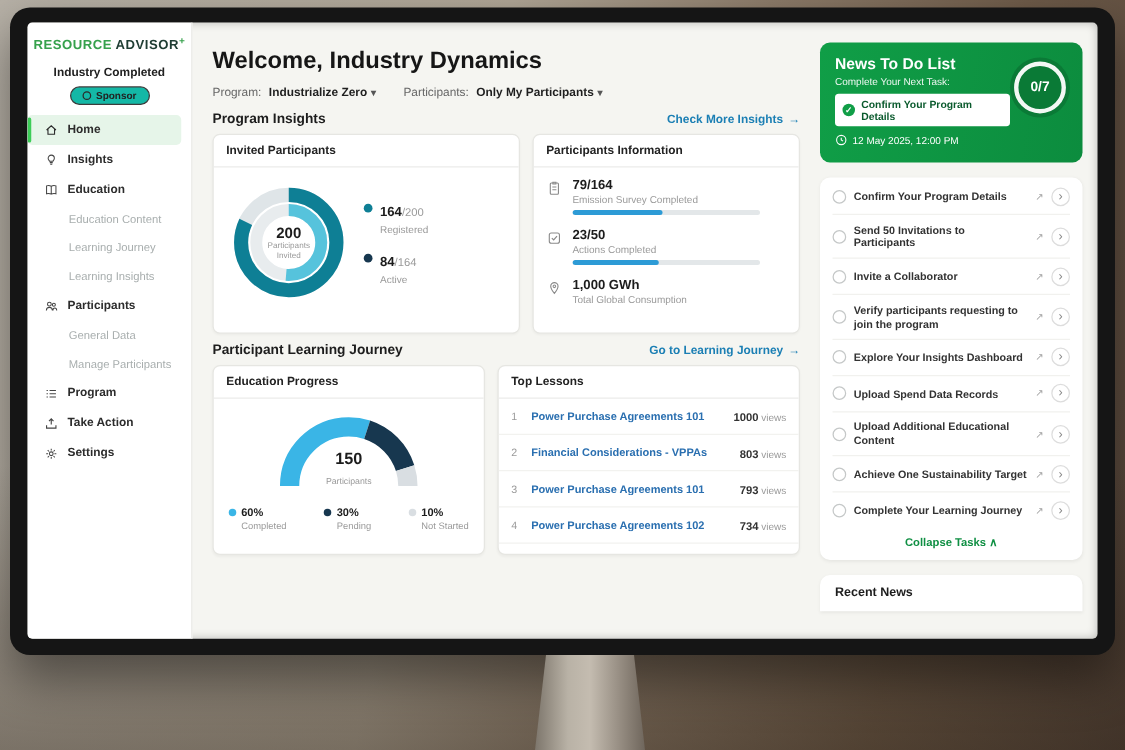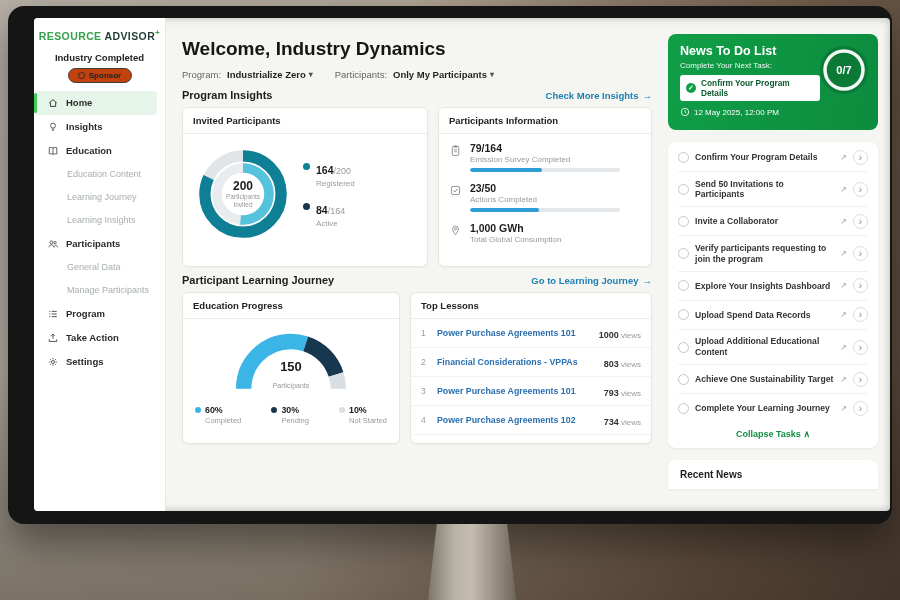--- a/index.html
+++ b/index.html
@@ -9,33 +9,33 @@
     linear-gradient(102deg, #b6b0a6 0%, #b1a797 38%, #96busted 50%, #8d7c6a 58%, #6e5b49 78%, #55453a 100%); }
   .scene { position:relative; width:900px; height:600px;
     background: linear-gradient(180deg, rgba(0,0,0,0) 62%, rgba(35,25,15,.40) 100%),
                 linear-gradient(102deg, #b7b1a7 0%, #b0a696 40%, #8d7c6a 60%, #6e5b49 80%, #544439 100%); }
 
   
   .monitor { position:absolute; left:8px; top:6px; width:884px; height:518px;
     background:#151515; border-radius:16px; box-shadow:0 18px 40px rgba(0,0,0,.45); }
   .screen { position:absolute; left:14px; top:12px; width:856px; height:493px;
     background:#f5f5f1; border-radius:4px; overflow:hidden; display:flex;
-    box-shadow: inset 0 0 8px rgba(0,0,0,.25); margin-left: 12px; }
+    box-shadow: inset 0 0 8px rgba(0,0,0,.25); }
   .stand { position:absolute; left:428px; top:524px; width:88px; height:76px;
     background:linear-gradient(90deg,#7d766c, #b9b2a6 30%, #c4bcb0 50%, #9a9186 75%, #6f665c);
     clip-path:polygon(10% 0, 90% 0, 100% 100%, 0 100%); }
 
   
   .sidebar { width:132px; background:#ffffff; border-right:1px solid #e7e7e3; padding-top:10px; flex:none; }
   .logo { text-align:center; font-size:10.5px; font-weight:bold; letter-spacing:.4px; }
   .logo .g { color:#36a14c; } .logo .d { color:#1f3d33; } .logo sup { color:#36a14c; font-size:8px; }
   .org { text-align:center; font-size:9.5px; font-weight:bold; color:#222; margin-top:10px; }
   .sponsor { width:64px; margin:5px auto 8px; border:1px solid #3c3c3c; border-radius:9px;
     padding:2px 0; display:flex; align-items:center; justify-content:center; gap:4px;
-    font-size:8px; font-weight:bold; color:#222; background:#c2410c; cursor:pointer; }
+    font-size:8px; font-weight:bold; color:#222; background:#14b8a6; cursor:pointer; }
   .sp-dot { width:7px; height:7px; border:1.8px solid #2b2b2b; border-radius:50%; }
   .nav-item { display:flex; align-items:center; gap:7px; height:24px; padding-left:13px;
     font-size:9.5px; font-weight:bold; color:#2c2c2c; cursor:pointer; position:relative; margin-right:8px; }
   .nav-item svg { width:12px; height:12px; flex:none; }
   .nav-item.active { background:#e6f5e9; border-radius:4px; }
   .nav-item.active::before { content:""; position:absolute; left:0; top:2px; bottom:2px; width:3px;
     background:#3dcd58; border-radius:2px; }
   .nav-sub { height:23px; padding-left:33px; font-size:9px; font-weight:normal; color:#a8aeae;
     display:flex; align-items:center; cursor:pointer; }
 

